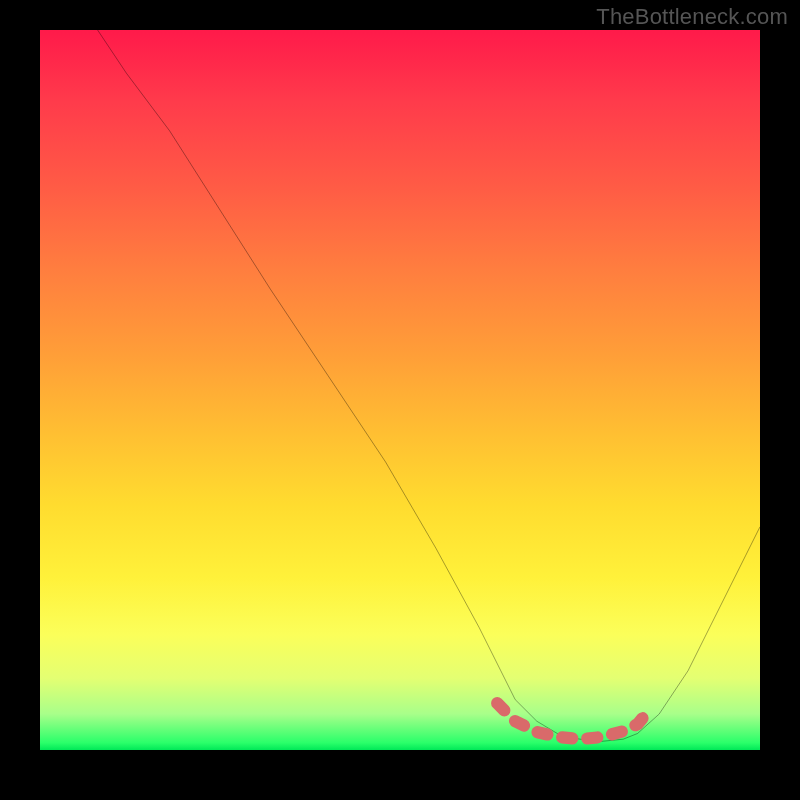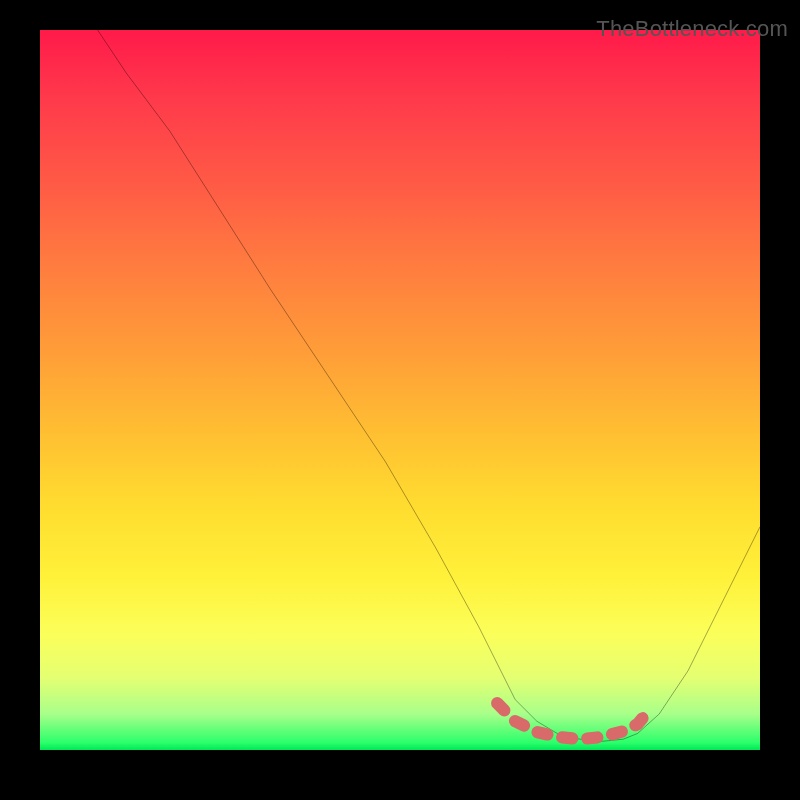--- a/index.html
+++ b/index.html
@@ -6,21 +6,21 @@
   body {
     width: 800px;
     height: 800px;
     background: #000;
     font-family: Arial, Helvetica, sans-serif;
     position: relative;
     overflow: hidden;
   }
   .watermark {
     position: absolute;
-    top: 16px;
+    top: 4px;
     right: 12px;
     color: #555;
     font-size: 22px;
     font-weight: 500;
     z-index: 10;
     letter-spacing: 0.2px;
   }
   .plot-area {
     position: absolute;
     left: 40px;

